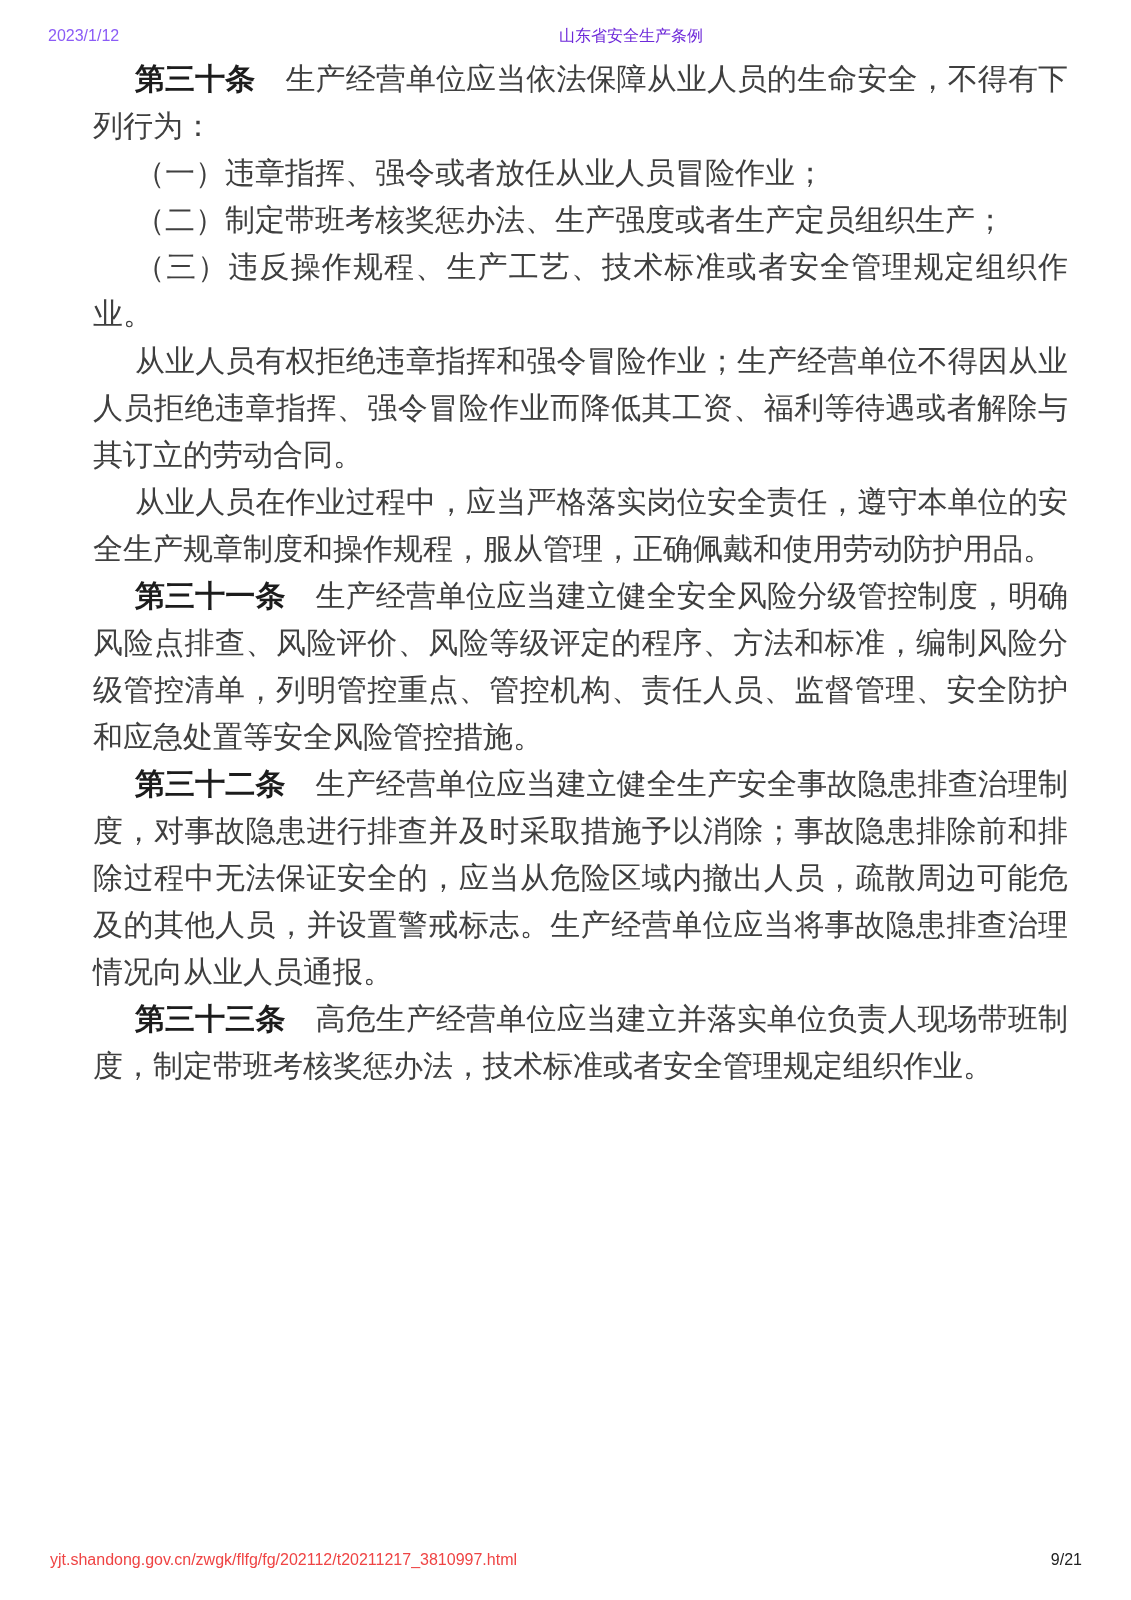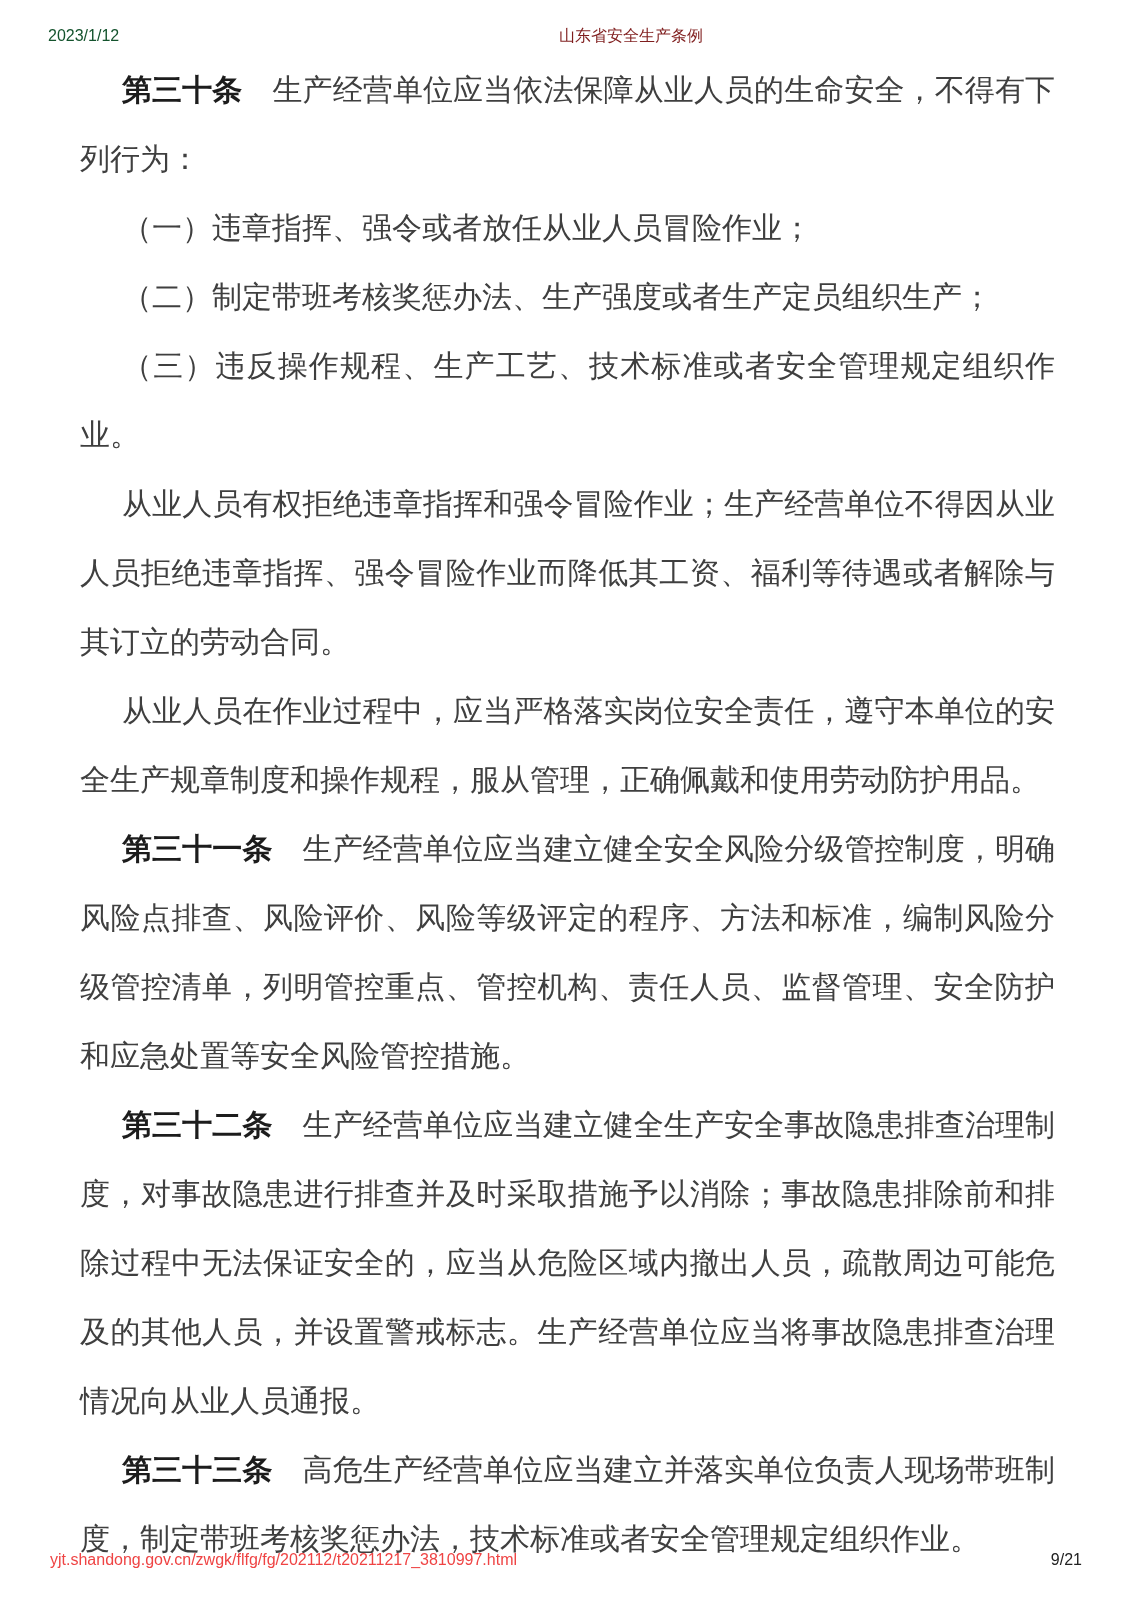--- a/index.html
+++ b/index.html
@@ -8,34 +8,34 @@
     width: 1131px; height: 1600px;
     position: relative;
     background: #ffffff;
     overflow: hidden;
     font-family: "Liberation Serif", "DejaVu Serif", serif;
   }
   .meta {
     position: absolute;
     font-family: "Liberation Sans", "DejaVu Sans", sans-serif;
     font-size: 16px;
-    color: #14532d;
+    color: #8b5cf6;
     white-space: nowrap;
   }
   .header-date  { left: 48px;  top: 27px; }
-  .header-title { left: 559px; top: 26px; color: #7f1d1d; }
+  .header-title { left: 559px; top: 26px; color: #6d28d9; }
   .footer-url   { left: 50px;  top: 1551px; color: #ef4444; }
   .footer-page  { right: 49px; top: 1551px; color: #222222; }
 
   .content {
     position: absolute;
-    left: 80px; top: 55px;
+    left: 93px; top: 55px;
     width: 975px;
     font-size: 30px;
-    line-height: 69px;
+    line-height: 47px;
     color: #3f3f3f;
     text-align: justify;
     letter-spacing: 0;
   }
   .content p {
     margin: 0;
     padding: 0;
     text-indent: 42px;
   }
   .term {

